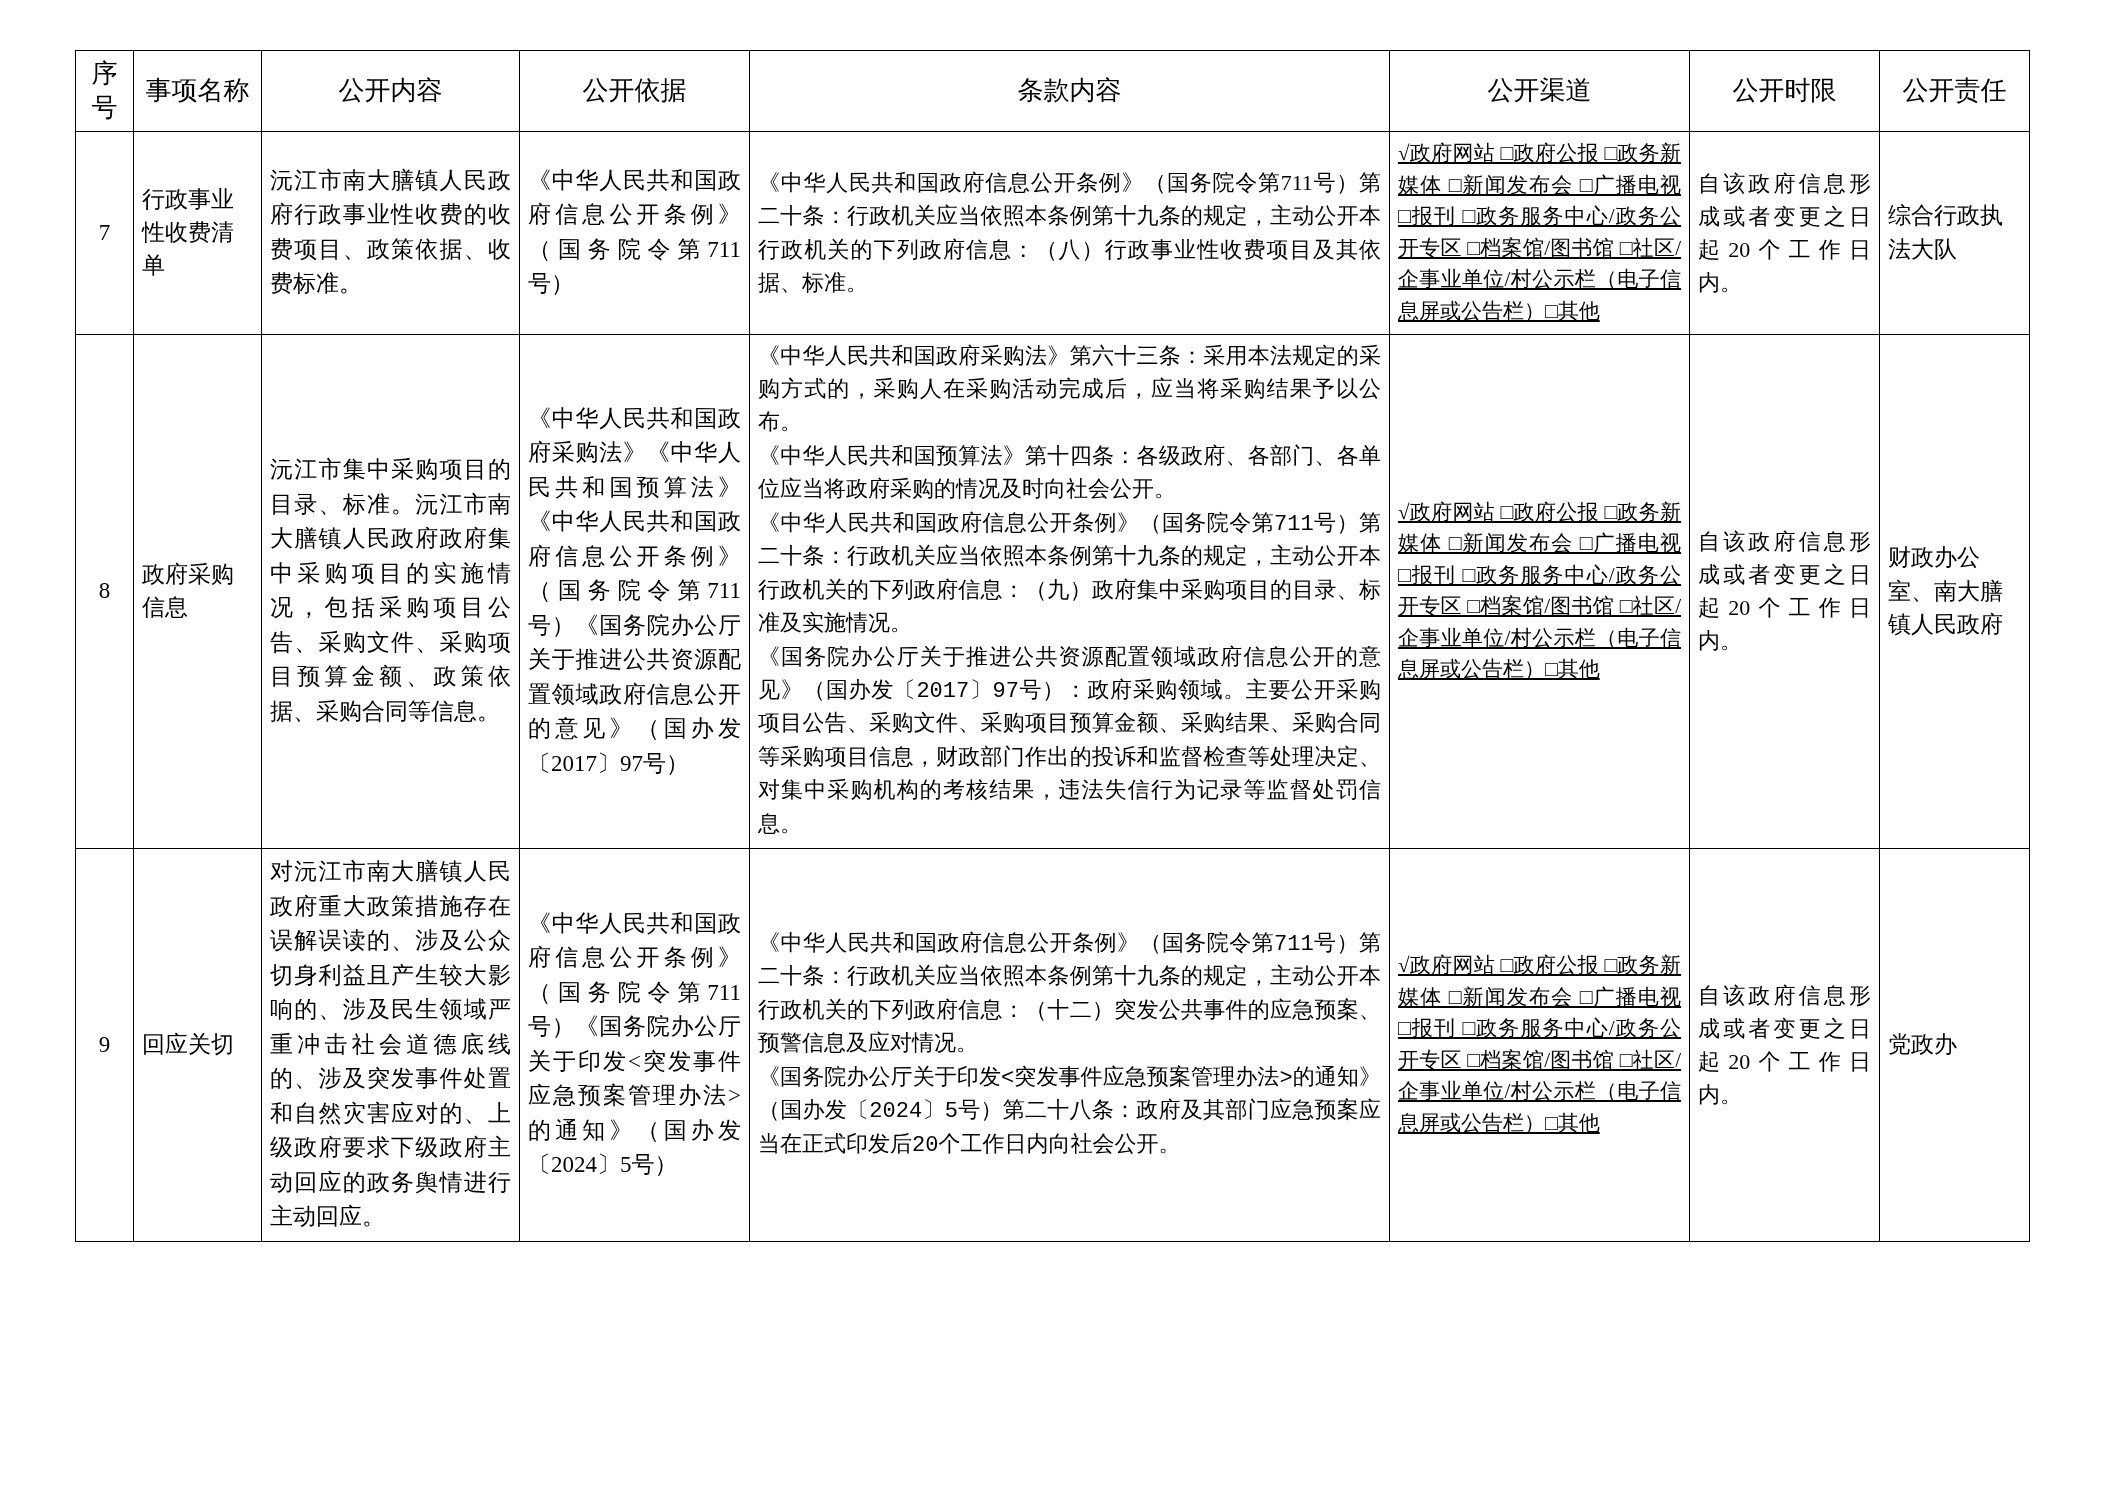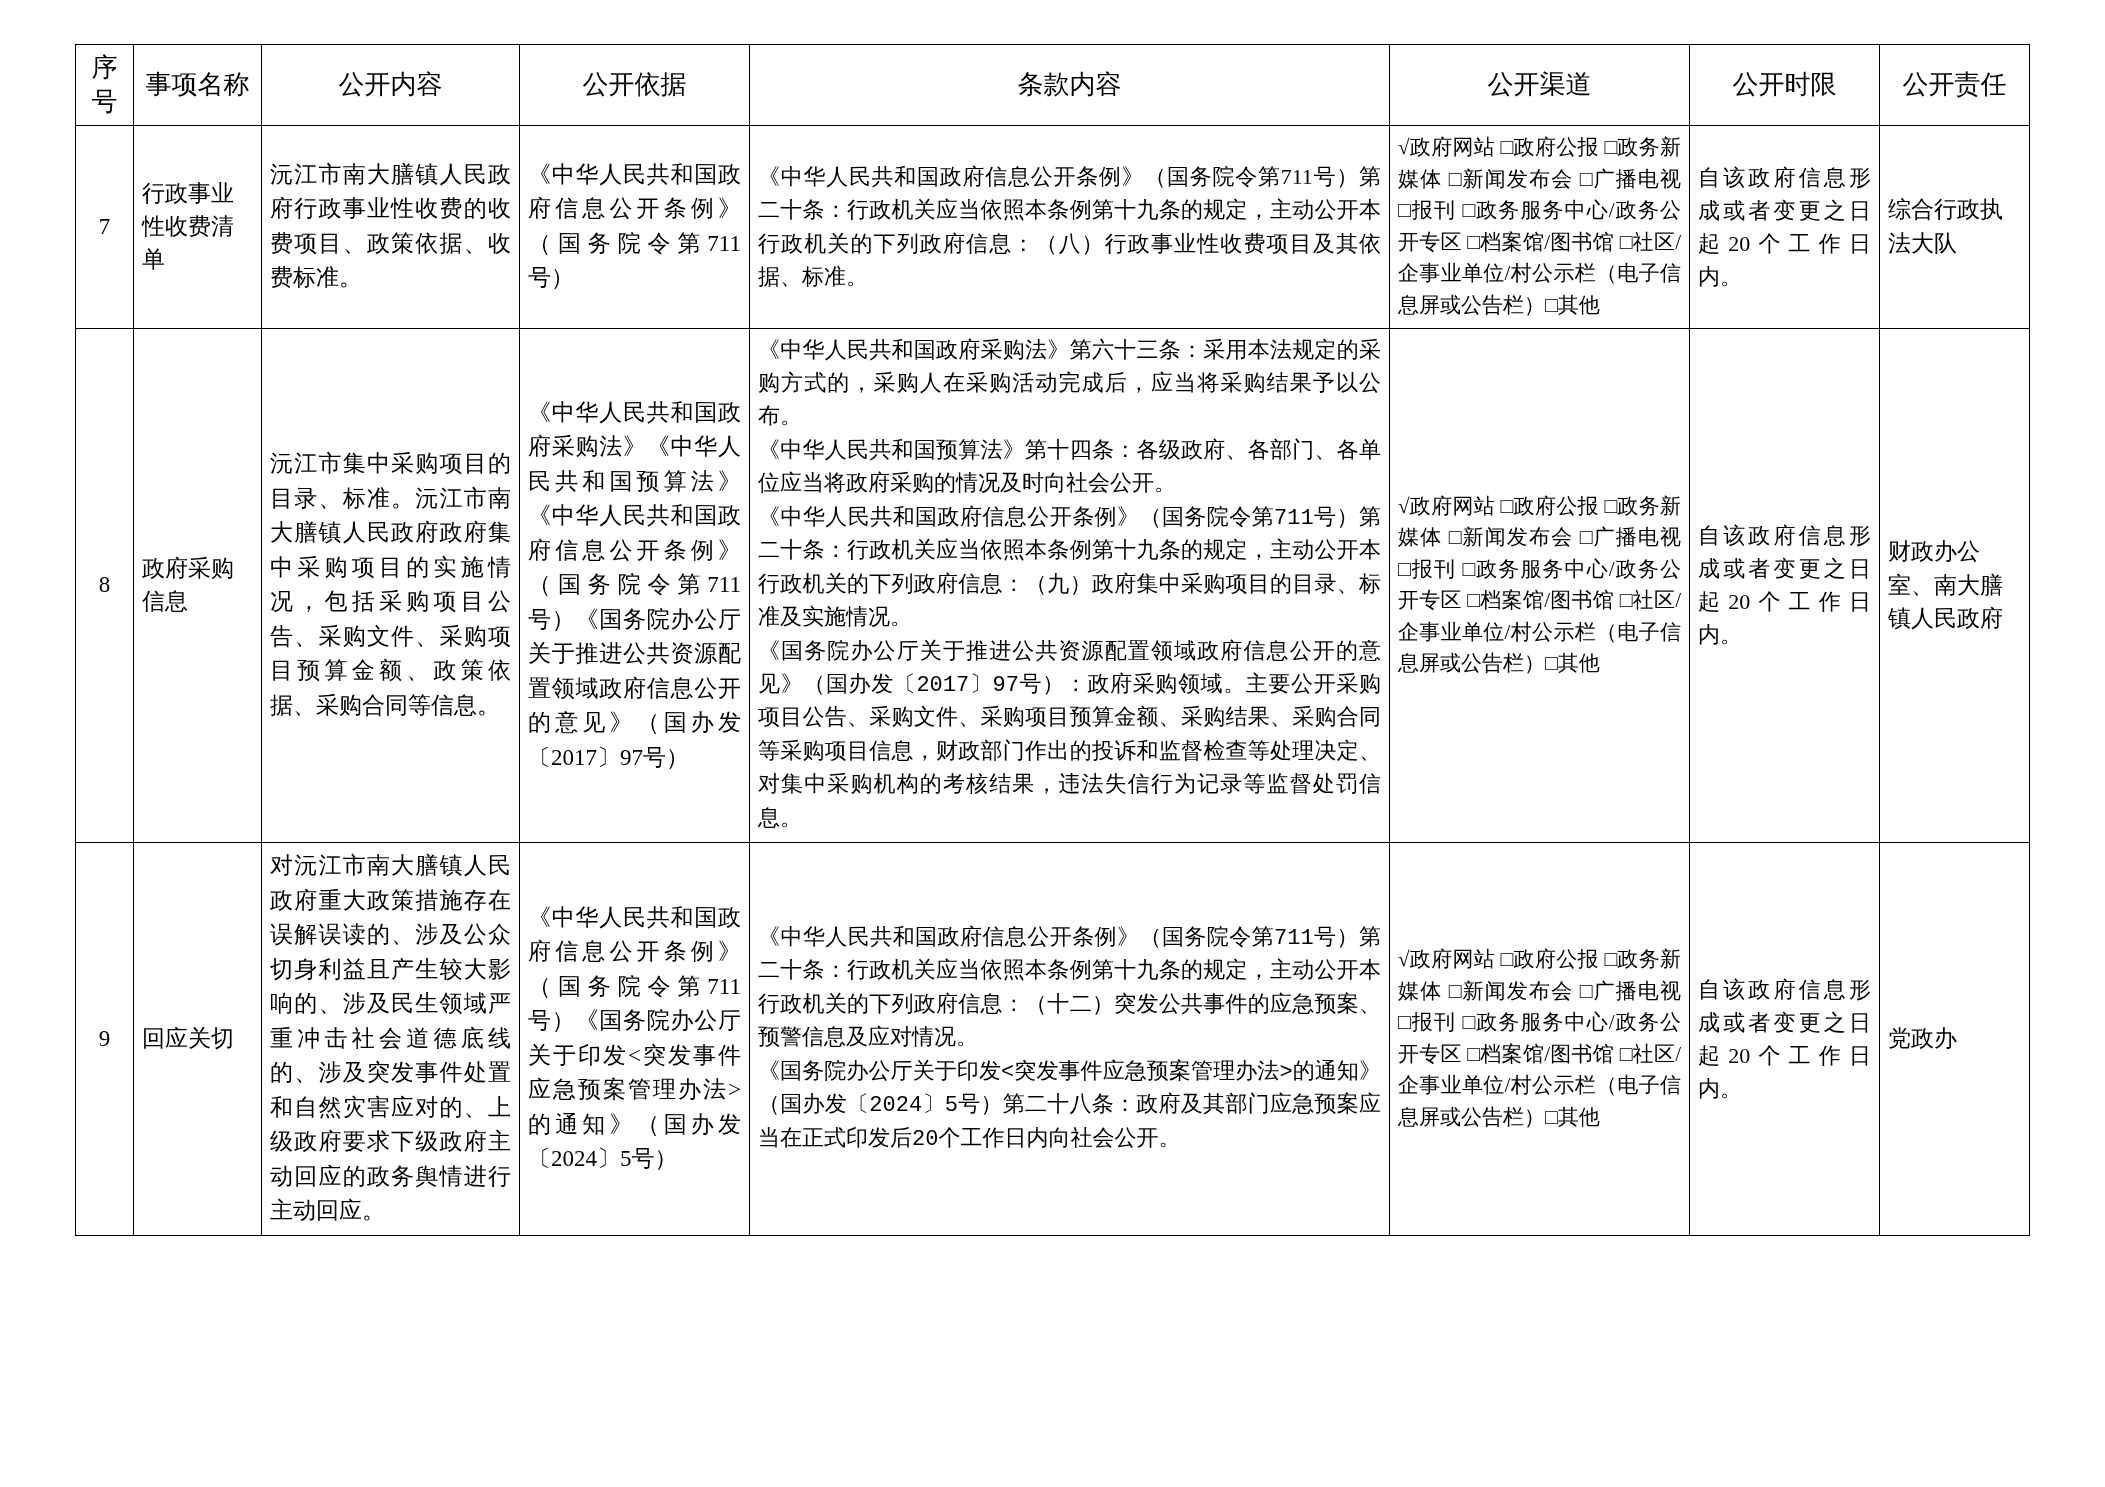--- a/index.html
+++ b/index.html
@@ -17,21 +17,21 @@
     position: relative;
     width: 2105px;
     height: 1487px;
     box-sizing: border-box;
     padding: 38px 36px 0 36px;
   }
   table.disclosure {
     border-collapse: collapse;
     table-layout: fixed;
     width: 1696px;
-    margin: 6px auto;
+    margin: 12px auto;
   }
   table.disclosure td, table.disclosure th {
     border: 1.5px solid #000000;
     vertical-align: middle;
     padding: 6px 8px;
     font-weight: normal;
   }
   thead th {
     text-align: center;
     font-size: 26px;
@@ -71,20 +71,21 @@
     text-align: justify;
     text-justify: inter-ideograph;
     vertical-align: middle;
   }
   td.channel {
     font-size: 21px;
     line-height: 1.5;
     text-align: justify;
     text-justify: inter-ideograph;
     vertical-align: middle;
+    text-decoration: underline;
   }
   td.limit {
     font-size: 22px;
     line-height: 1.5;
     text-align: justify;
     text-justify: inter-ideograph;
     vertical-align: middle;
   }
   td.duty {
     text-align: left;

